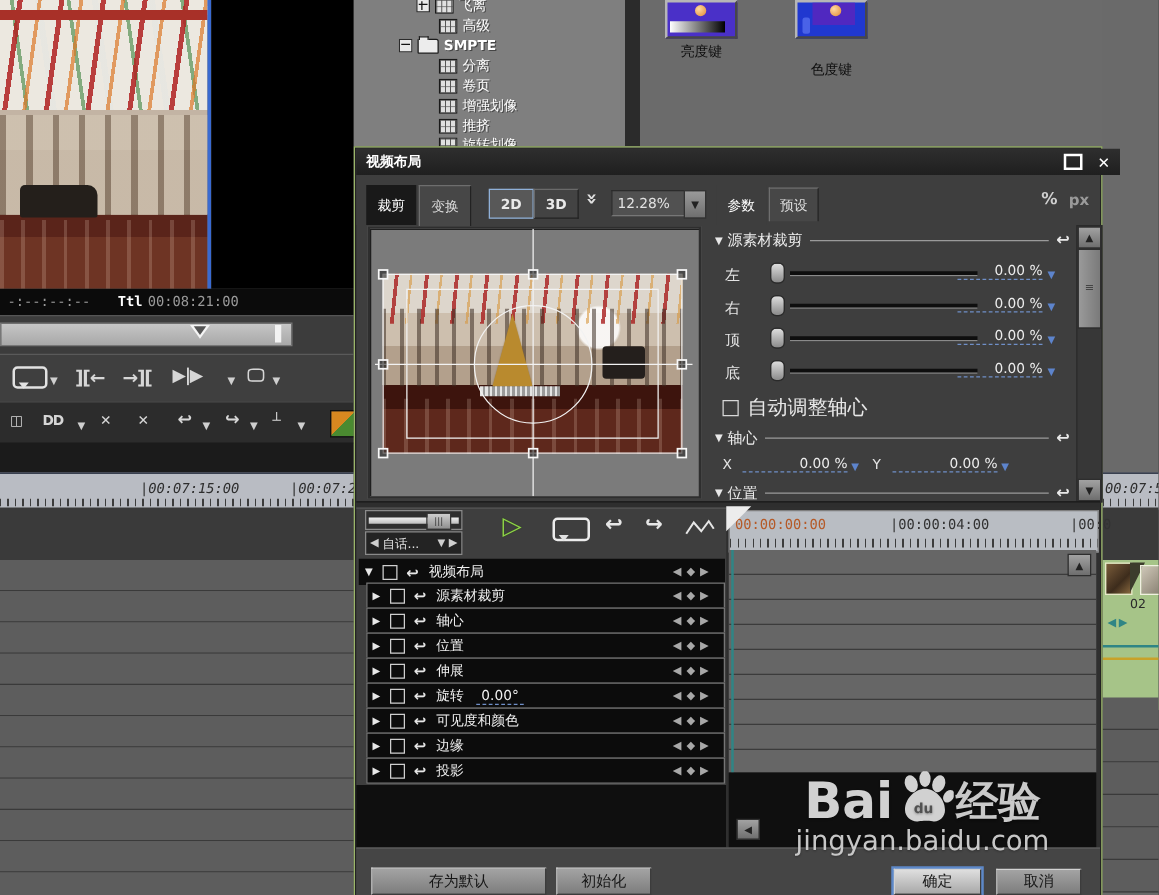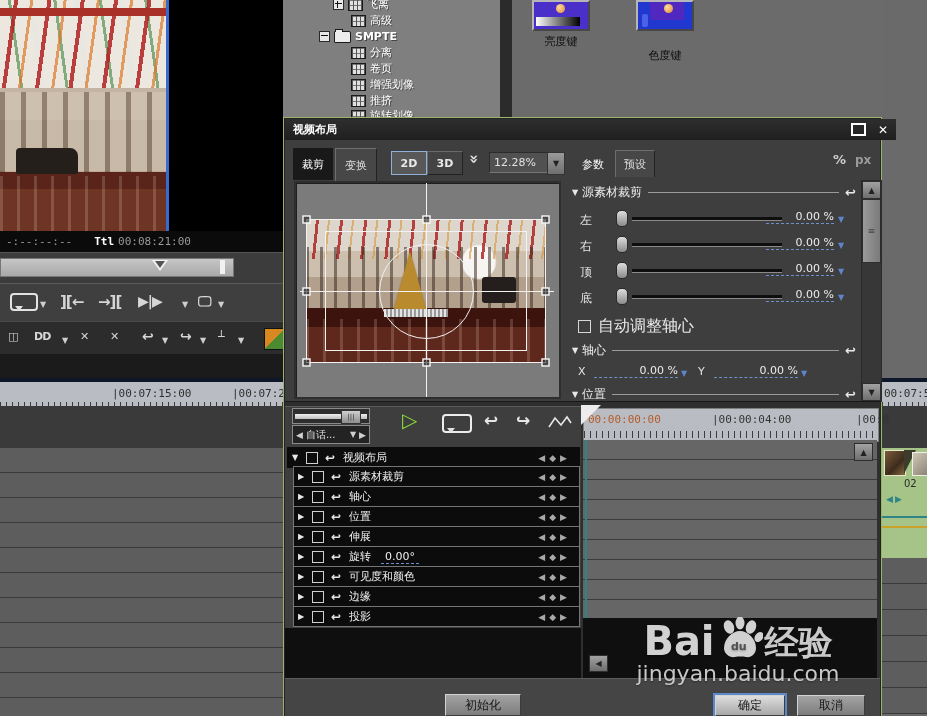--- a/index.html
+++ b/index.html
@@ -27,21 +27,21 @@
   .scrubtick{background:#f2f2f2;}
   .marker{width:0;height:0;border:8px solid transparent;border-top:11px solid #f4f4f4;}
   .marker:before{content:"";position:absolute;left:-5px;top:-10px;border:5px solid transparent;border-top:7px solid #555;}
   .tb1{background:#3f3f3f;border-top:1px solid #5a5a5a;}
   .tb2{background:#2c2c2c;border-top:1px solid #4a4a4a;}
   .tbicon{color:#d6d6d6;font-weight:bold;letter-spacing:-1px;}
   .bubble{border:2px solid #e2e2e2;border-radius:4px;background:transparent;}
   .bubble:after{content:"";position:absolute;left:3px;bottom:-6px;border:4px solid transparent;border-top:5px solid #e2e2e2;}
   .caret{color:#cfcfcf;font-size:8px;}
   .blackband{background:#1b1b1b;}
-  .ruler{background:#b9bcc3;border-top:4px solid #0f172a;border-bottom:1px solid #666;color:#2e2e2e;}
+  .ruler{background:#b9bcc3;border-top:1px solid #0f172a;border-bottom:1px solid #666;color:#2e2e2e;font-style:italic;}
   .ticks{background:repeating-linear-gradient(90deg,#3c3c3c 0 1px,transparent 1px 6px);}
   .trackrow{background:#5d5d5d;border-bottom:1px solid #3a3a3a;}
   .darktrack{background:#3a3a3a;}
 
   
   .treepanel{background:#7f7f7f;}
   .treerow{position:absolute;height:15px;display:flex;align-items:center;gap:4px;color:#fff;
            text-shadow:1px 1px 0 rgba(0,0,0,.45);}
   .pmbox{width:9px;height:9px;background:#e8e8e8;border:1px solid #2a2a2a;position:relative;flex:0 0 auto;}
   .pmbox:before{content:"";position:absolute;left:1px;right:1px;top:3px;height:1px;background:#111;}
@@ -558,20 +558,23 @@
         </div>
       </div>
       <div class="abs blackpane" style="left:2px;top:213px;width:294px;height:60px;">
         <div class="sbtn" style="position:absolute;left:6px;bottom:6px;width:17px;height:15px;">
           <span>◀</span>
         </div>
       </div>
     </div>
 
     <div class="abs btnrow" style="left:1px;top:560px;width:595px;height:38px;">
+      <div class="abs pbtn" style="left:12px;top:15px;width:138px;height:20px;">
+        <span>存为默认</span>
+      </div>
       <div class="abs pbtn" style="left:160px;top:15px;width:74px;height:20px;">
         <span>初始化</span>
       </div>
       <div class="abs pbtn focused" style="left:430px;top:16px;width:68px;height:19px;">
         <span>确定</span>
       </div>
       <div class="abs pbtn" style="left:512px;top:16px;width:66px;height:19px;">
         <span>取消</span>
       </div>
     </div>

